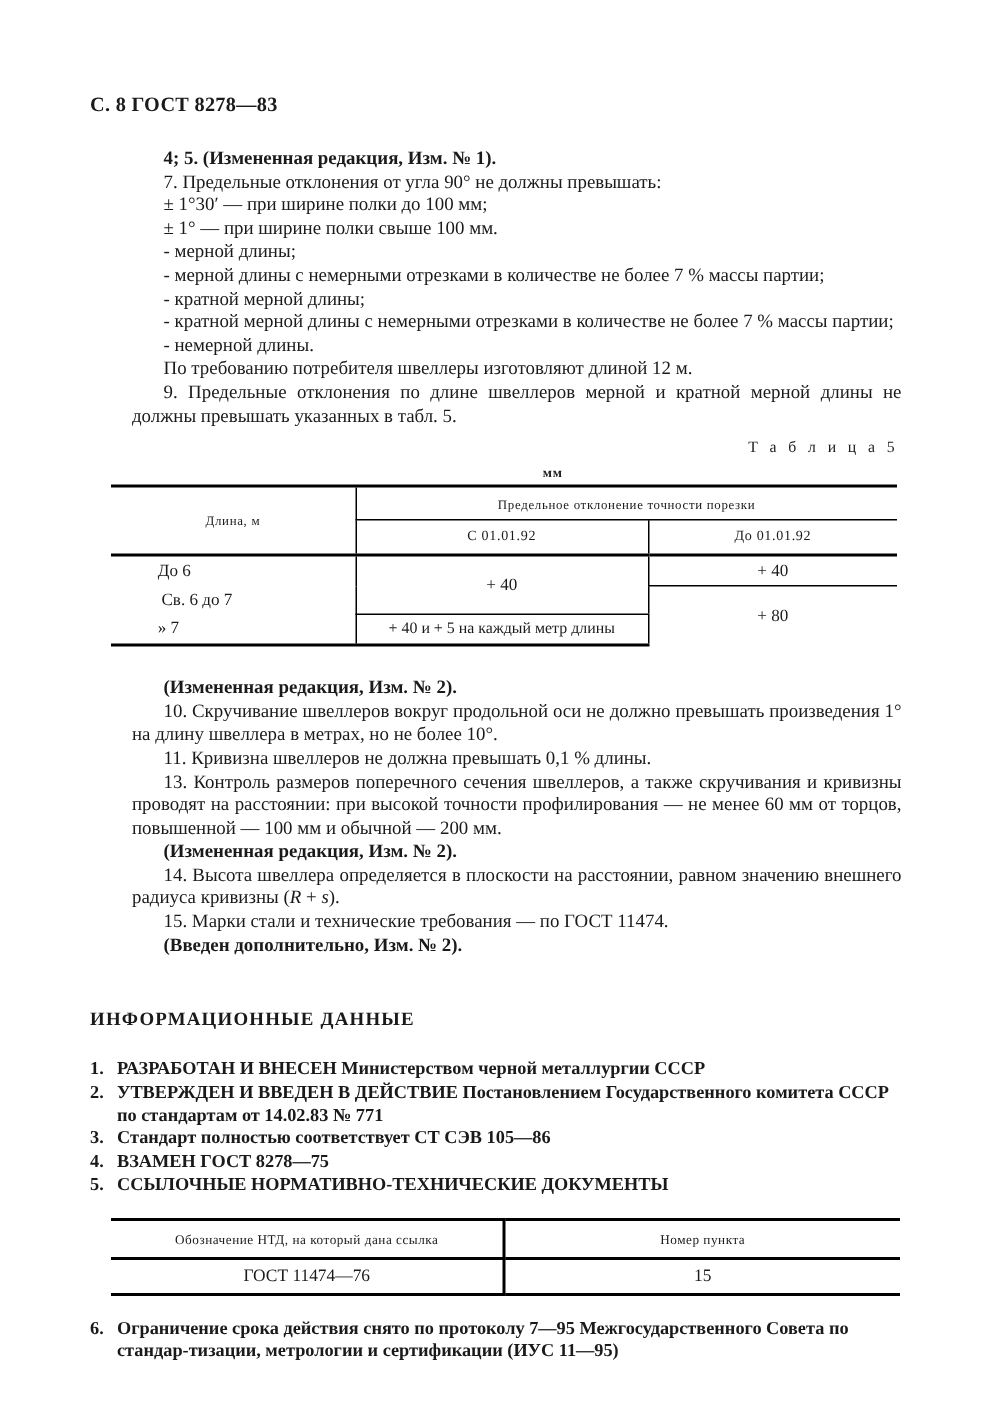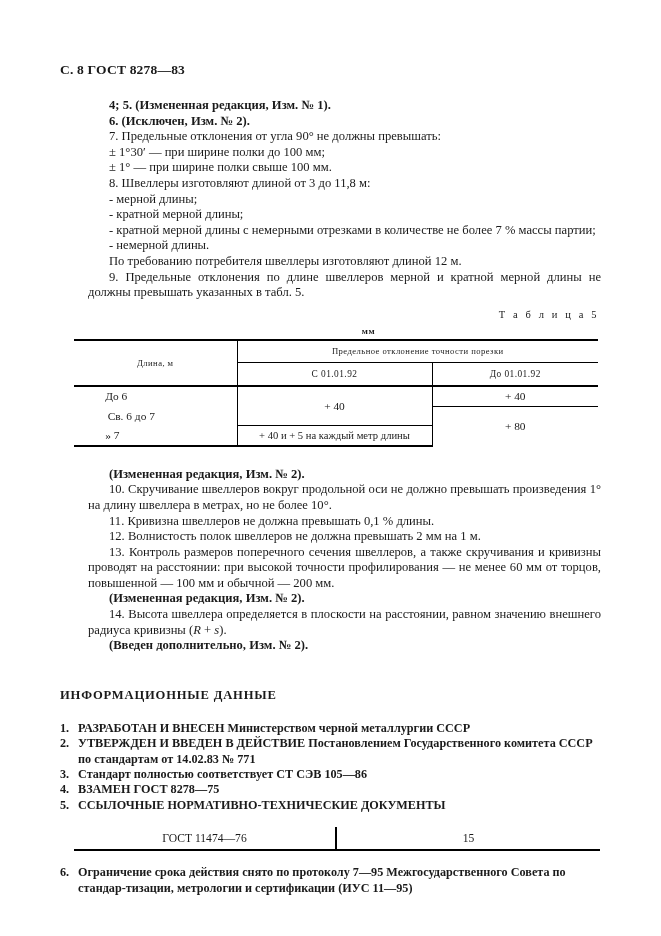--- a/index.html
+++ b/index.html
@@ -179,26 +179,25 @@
 </head>
 <body>
 
 <div class="page">
   <div class="content">
 
     <div class="page-header">С. 8 ГОСТ 8278—83</div>
 
     <div class="body-block">
       <div class="ln indent b">4; 5.  (Измененная редакция, Изм. № 1).</div>
-      <div class="ln indent b">6.  (Исключен, Изм. № 2).</div>
       <div class="ln indent">7.  Предельные отклонения от угла 90° не должны превышать:</div>
       <div class="ln indent">± 1°30′ — при ширине полки до 100 мм;</div>
       <div class="ln indent">± 1° — при ширине полки свыше 100 мм.</div>
-      <div class="ln indent">8.  Швеллеры изготовляют длиной от 3 до 11,8 м:</div>
       <div class="ln indent">- мерной длины;</div>
+      <div class="ln indent">- мерной длины с немерными отрезками в количестве не более 7 % массы партии;</div>
       <div class="ln indent">- кратной мерной длины;</div>
       <div class="ln indent">- кратной мерной длины с немерными отрезками в количестве не более 7 % массы партии;</div>
       <div class="ln indent">- немерной длины.</div>
       <div class="ln indent">По требованию потребителя швеллеры изготовляют длиной 12 м.</div>
       <div class="hang">9.  Предельные отклонения по длине швеллеров мерной и кратной мерной длины не должны превышать указанных в табл. 5.</div>
     </div>
 
     <div class="tbl-caption">Т а б л и ц а  5</div>
     <div class="tbl-unit">мм</div>
 
@@ -233,24 +232,24 @@
             <td class="cell-small t-left t-right t-bot">+ 40 и + 5 на каждый метр длины</td>
           </tr>
         </tbody>
       </table>
     </div>
 
     <div class="body-block">
       <div class="ln indent b">(Измененная редакция, Изм. № 2).</div>
       <div class="hang">10.  Скручивание швеллеров вокруг продольной оси не должно превышать произведения 1° на длину швеллера в метрах, но не более 10°.</div>
       <div class="ln indent">11.  Кривизна швеллеров не должна превышать 0,1 % длины.</div>
-      <div class="ln indent">12.  Волнистость полок швеллеров не должна превышать 2 мм на 1 м.</div>
       <div class="hang">13. Контроль размеров поперечного сечения швеллеров, а также скручивания и кривизны проводят на расстоянии: при высокой точности профилирования — не менее 60 мм от торцов, повышенной — 100 мм и обычной — 200 мм.</div>
       <div class="ln indent b">(Измененная редакция, Изм. № 2).</div>
       <div class="hang"><span>14.  Высота швеллера определяется в плоскости на расстоянии, равном значению внешнего радиуса кривизны (</span><span class="it">R</span><span> + </span><span class="it">s</span><span>).</span></div>
+      <div class="ln indent">15.  Марки стали и технические требования —  по ГОСТ 11474.</div>
       <div class="ln indent b">(Введен дополнительно, Изм. № 2).</div>
     </div>
 
     <div class="info-title">ИНФОРМАЦИОННЫЕ ДАННЫЕ</div>
 
     <div class="info-list">
       <div class="info-item">
         <span class="num">1.</span>
         <span class="cont">РАЗРАБОТАН И ВНЕСЕН Министерством черной металлургии СССР</span>
       </div>
@@ -273,20 +272,24 @@
     </div>
 
     <div class="tntdwrap">
       <table class="gost">
         <colgroup>
           <col style="width:262px">
           <col style="width:264px">
         </colgroup>
         <tbody>
           <tr>
+            <td class="ntd-hd t-top t-bot vdiv">Обозначение НТД, на который дана ссылка</td>
+            <td class="ntd-hd t-top t-bot">Номер пункта</td>
+          </tr>
+          <tr>
             <td class="ntd-cell ntd-left t-bot vdiv">ГОСТ 11474—76</td>
             <td class="ntd-cell t-bot">15</td>
           </tr>
         </tbody>
       </table>
     </div>
 
     <div class="info-list-2">
       <div class="info-item">
         <span class="num">6.</span>

